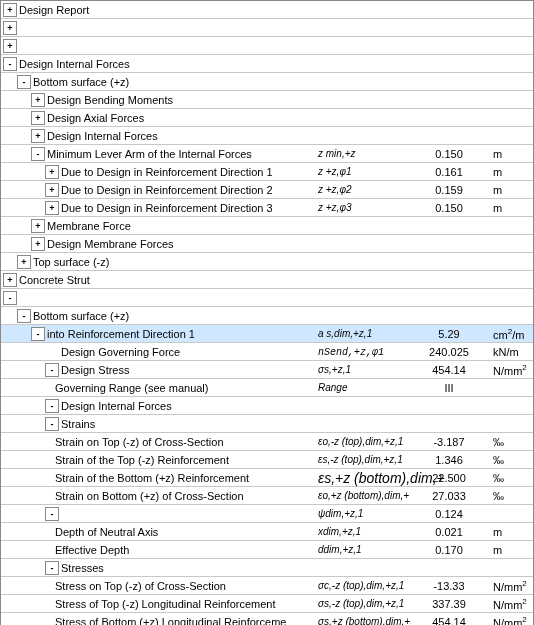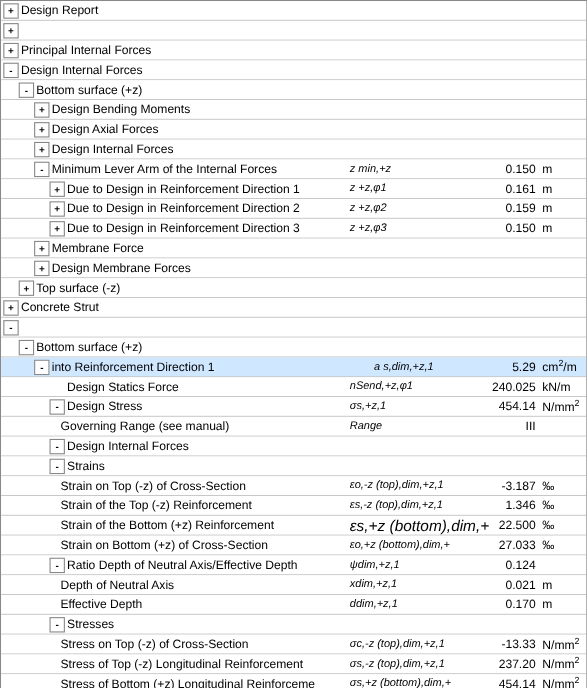--- a/index.html
+++ b/index.html
@@ -23,21 +23,21 @@
     }
     .label-cell {
       flex: 1;
       display: flex;
       align-items: center;
       padding: 1px 2px;
       overflow: hidden;
     }
     .value-cell {
       width: 80px;
-      text-align: right;
+      text-align: center;
       padding-right: 4px;
       font-size: 11px;
       white-space: nowrap;
     }
     .symbol-cell {
       width: 95px;
       text-align: left;
       padding-left: 2px;
       font-size: 10px;
       color: #000;
@@ -85,21 +85,20 @@
       </div>
     </div>
     <div class="row">
       <div class="label-cell indent-0">
         <span class="expand-btn">+</span>
       </div>
     </div>
     <div class="row">
       <div class="label-cell indent-0">
         <span class="expand-btn">+</span>
-        <span>Principal Internal Forces</span>
       </div>
     </div>
     <div class="row">
       <div class="label-cell indent-0">
         <span class="expand-btn">-</span>
         <span>Design Internal Forces</span>
       </div>
     </div>
     <div class="row">
       <div class="label-cell indent-1">
@@ -194,30 +193,30 @@
       <div class="label-cell indent-1">
         <span class="expand-btn">-</span>
         <span>Bottom surface (+z)</span>
       </div>
     </div>
     <div class="row highlight-row">
       <div class="label-cell indent-2">
         <span class="expand-btn">-</span>
         <span>into Reinforcement Direction 1</span>
       </div>
-      <div class="symbol-cell"><span style="font-size: 10px; font-style: italic; margin-left: 22px;">a s,dim,+z,1</span></div>
+      <div class="symbol-cell"><span style="font-size: 10px; font-style: italic;">a s,dim,+z,1</span></div>
       <div class="value-cell">5.29</div>
       <div class="unit-cell">cm<sup>2</sup>/m</div>
     </div>
     <div class="row">
       <div class="label-cell indent-3">
         <span style="width: 16px; display: inline-block; flex-shrink: 0;"></span>
-        <span>Design Statics Force</span>
-      </div>
-      <div class="symbol-cell"><span style="font-size: 10px; font-style: italic;">nSend,+z,φ1</span></div>
+        <span>Design Governing Force</span>
+      </div>
+      <div class="symbol-cell"><span style="font-size: 10px; font-style: italic; font-family: Liberation Mono, monospace;">nSend,+z,φ1</span></div>
       <div class="value-cell">240.025</div>
       <div class="unit-cell">kN/m</div>
     </div>
     <div class="row">
       <div class="label-cell indent-3">
         <span class="expand-btn">-</span>
         <span>Design Stress</span>
       </div>
       <div class="symbol-cell"><span style="font-size: 10px; font-style: italic;">σs,+z,1</span></div>
       <div class="value-cell">454.14</div>
@@ -276,21 +275,20 @@
         <span style="width: 16px; display: inline-block; flex-shrink: 0;"></span>
         <span>Strain on Bottom (+z) of Cross-Section</span>
       </div>
       <div class="symbol-cell"><span style="font-size: 10px; font-style: italic;">εo,+z (bottom),dim,+</span></div>
       <div class="value-cell">27.033</div>
       <div class="unit-cell">‰</div>
     </div>
     <div class="row">
       <div class="label-cell indent-3">
         <span class="expand-btn">-</span>
-        <span>Ratio Depth of Neutral Axis/Effective Depth</span>
       </div>
       <div class="symbol-cell"><span style="font-size: 10px; font-style: italic;">ψdim,+z,1</span></div>
       <div class="value-cell">0.124</div>
       <div class="unit-cell"></div>
     </div>
     <div class="row">
       <div class="label-cell indent-4">
         <span style="width: 16px; display: inline-block; flex-shrink: 0;"></span>
         <span>Depth of Neutral Axis</span>
       </div>
@@ -321,21 +319,21 @@
       <div class="symbol-cell"><span style="font-size: 10px; font-style: italic;">σc,-z (top),dim,+z,1</span></div>
       <div class="value-cell">-13.33</div>
       <div class="unit-cell">N/mm<sup>2</sup></div>
     </div>
     <div class="row">
       <div class="label-cell indent-4">
         <span style="width: 16px; display: inline-block; flex-shrink: 0;"></span>
         <span>Stress of Top (-z) Longitudinal Reinforcement</span>
       </div>
       <div class="symbol-cell"><span style="font-size: 10px; font-style: italic;">σs,-z (top),dim,+z,1</span></div>
-      <div class="value-cell">237.20</div>
+      <div class="value-cell">337.39</div>
       <div class="unit-cell">N/mm<sup>2</sup></div>
     </div>
     <div class="row">
       <div class="label-cell indent-4">
         <span style="width: 16px; display: inline-block; flex-shrink: 0;"></span>
         <span>Stress of Bottom (+z) Longitudinal Reinforceme</span>
       </div>
       <div class="symbol-cell"><span style="font-size: 10px; font-style: italic;">σs,+z (bottom),dim,+</span></div>
       <div class="value-cell">454.14</div>
       <div class="unit-cell">N/mm<sup>2</sup></div>

